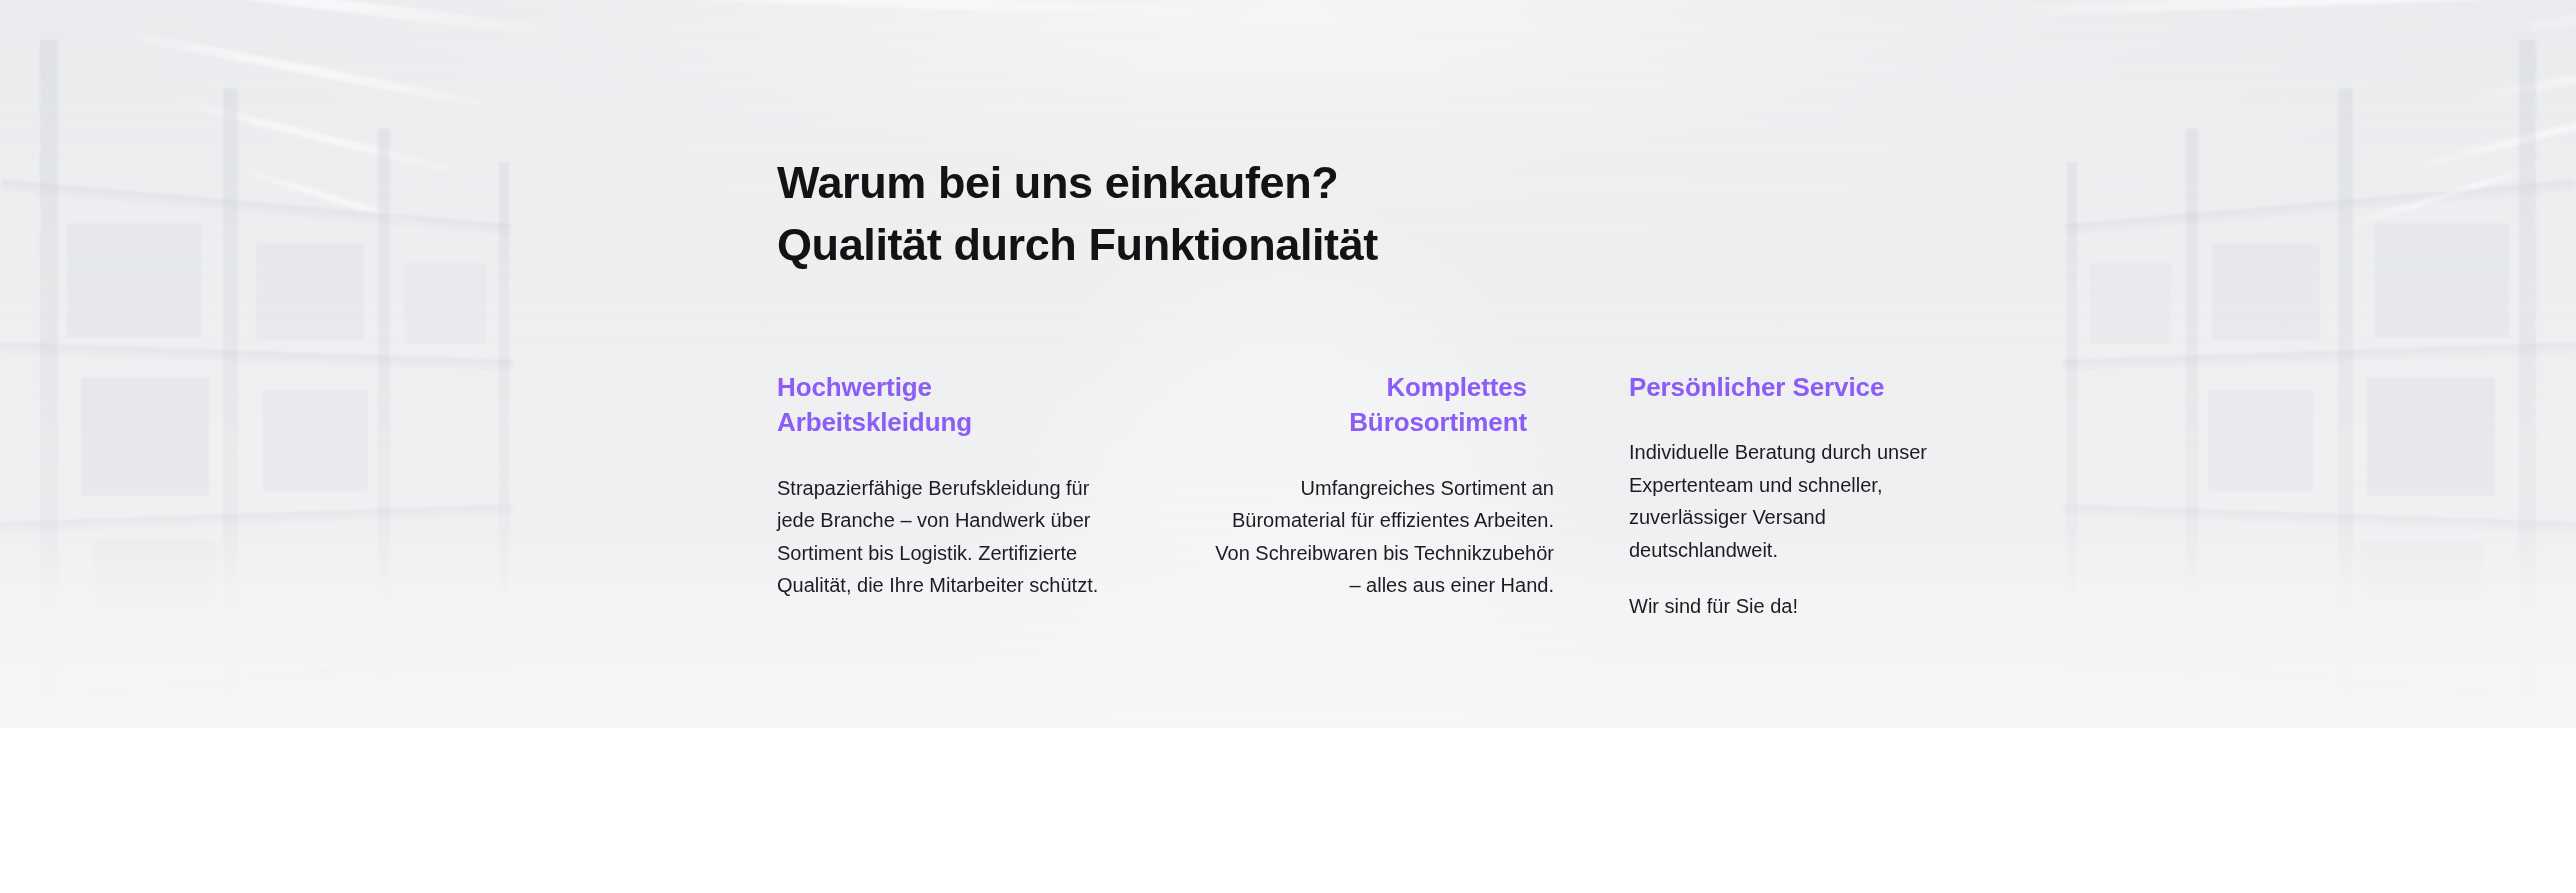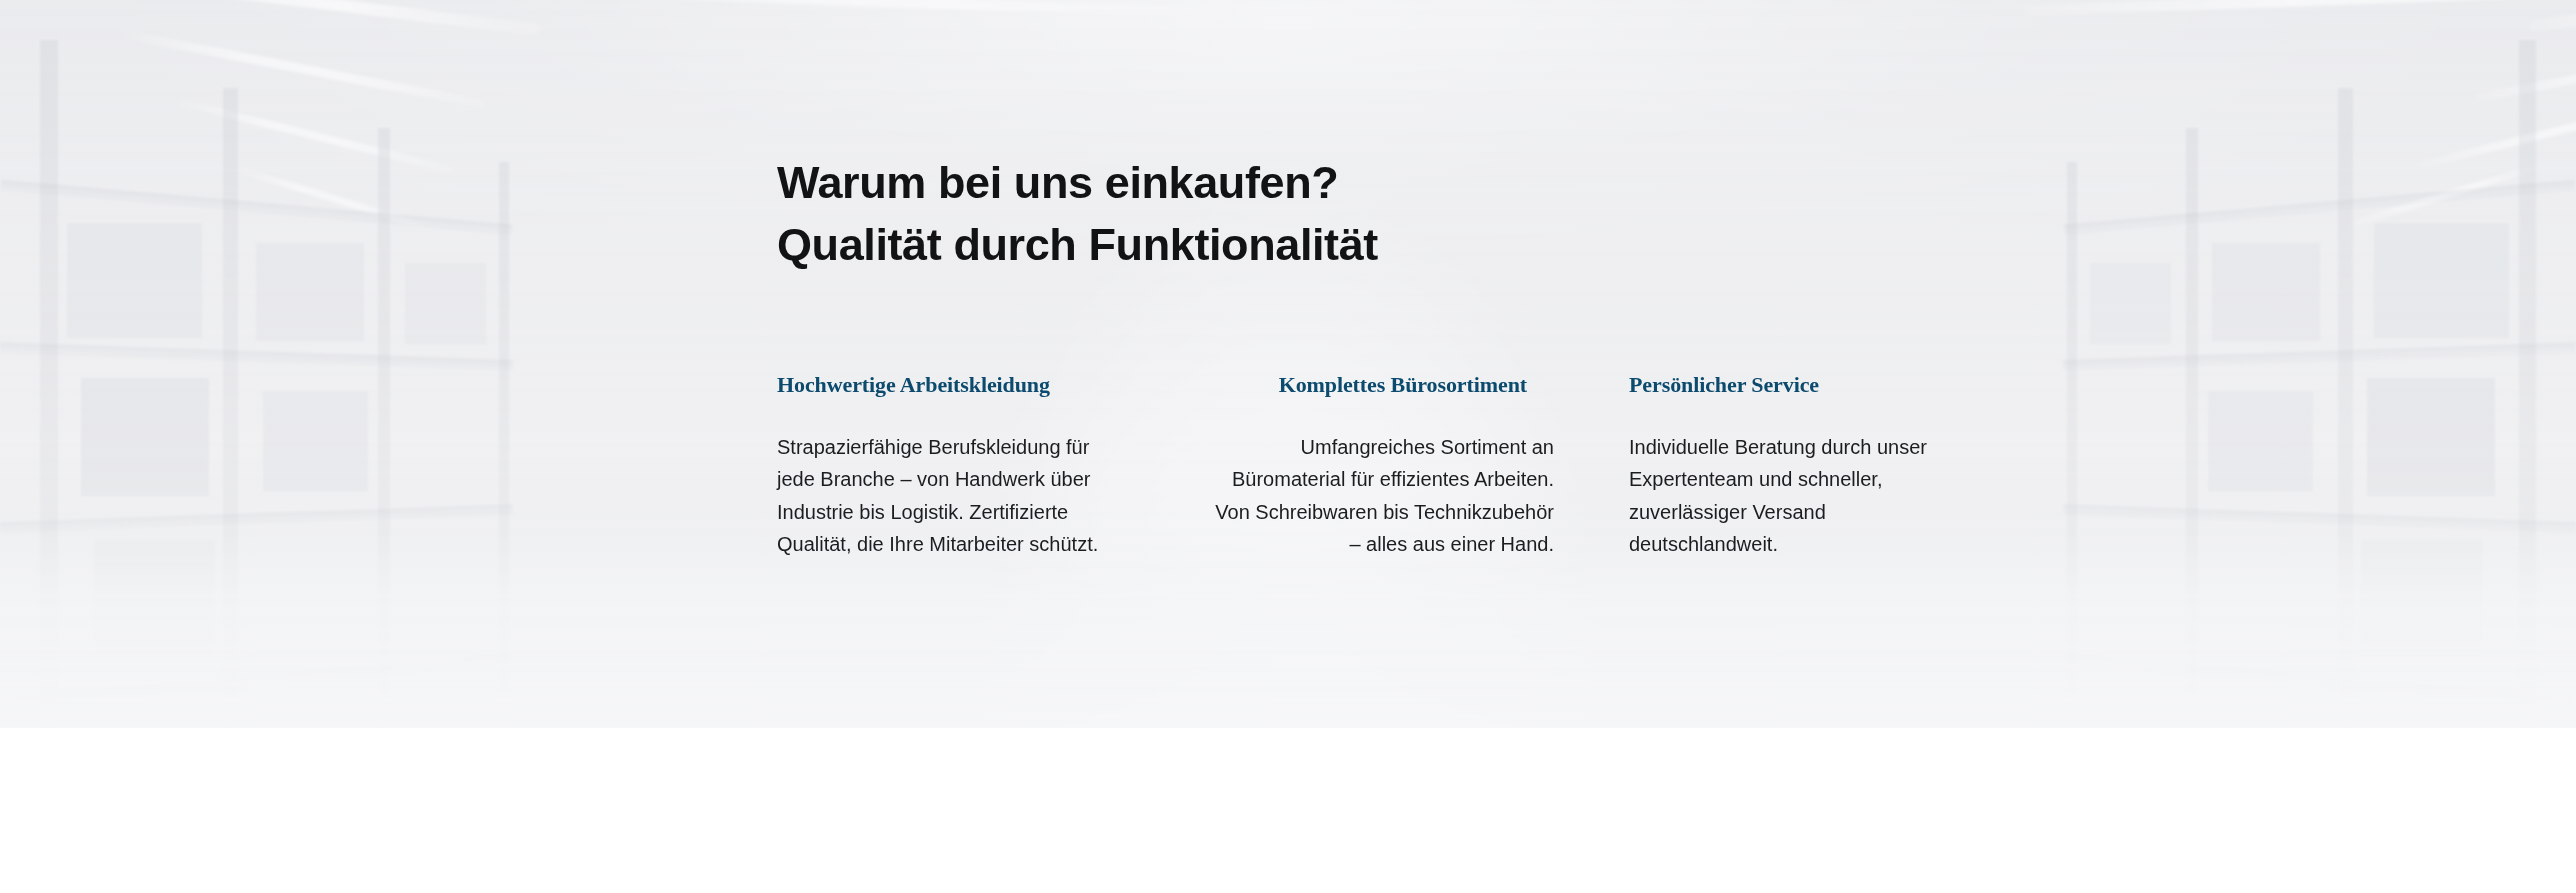--- a/index.html
+++ b/index.html
@@ -112,27 +112,26 @@
     display: flex;
     gap: 0;
   }
   .col { width: 426px; padding-right: 0; }
   .col:nth-child(1) { width: 426px; }
   .col:nth-child(2) { width: 426px; text-align: right; }
   .col:nth-child(3) { width: 472px; }
 
   .col h3 {
     margin: 0 0 0 0;
-    font-size: 22px;
+    font-size: 26px;
     font-weight: 700;
     line-height: 1.36;
-    color: #0c4a6e;
+    color: #8b5cf6;
     letter-spacing: -0.1px;
     max-width: 324px;
-    font-family: Liberation Serif, serif;
   }
   .col p {
     margin: 31px 0 0 0;
     font-size: 20px;
     line-height: 1.62;
     color: #1b1d20;
     font-weight: 400;
     max-width: 351px;
   }
   .col p + p { margin-top: 24px; }
@@ -195,29 +194,30 @@
 
     <h2 class="headline">
       <span>Warum bei uns einkaufen?</span>
       <span class="ln2">Qualität durch Funktionalität</span>
     </h2>
 
     <div class="cols">
 
       <div class="col">
         <h3>Hochwertige Arbeitskleidung</h3>
-        <p>Strapazierfähige Berufskleidung für jede Branche – von Handwerk über Industrie bis Logistik. Zertifizierte Qualität, die Ihre Mitarbeiter schützt.</p>
+        <p>Strapazierfähige Berufskleidung für jede Branche – von Handwerk über Sortiment bis Logistik. Zertifizierte Qualität, die Ihre Mitarbeiter schützt.</p>
       </div>
 
       <div class="col">
         <h3>Komplettes Bürosortiment</h3>
         <p>Umfangreiches Sortiment an Büromaterial für effizientes Arbeiten. Von Schreibwaren bis Technikzubehör – alles aus einer Hand.</p>
       </div>
 
       <div class="col">
         <h3>Persönlicher Service</h3>
         <p>Individuelle Beratung durch unser Expertenteam und schneller, zuverlässiger Versand deutschlandweit.</p>
+        <p>Wir sind für Sie da!</p>
       </div>
 
     </div>
   </div>
 </div>
 
 
 </body></html>

